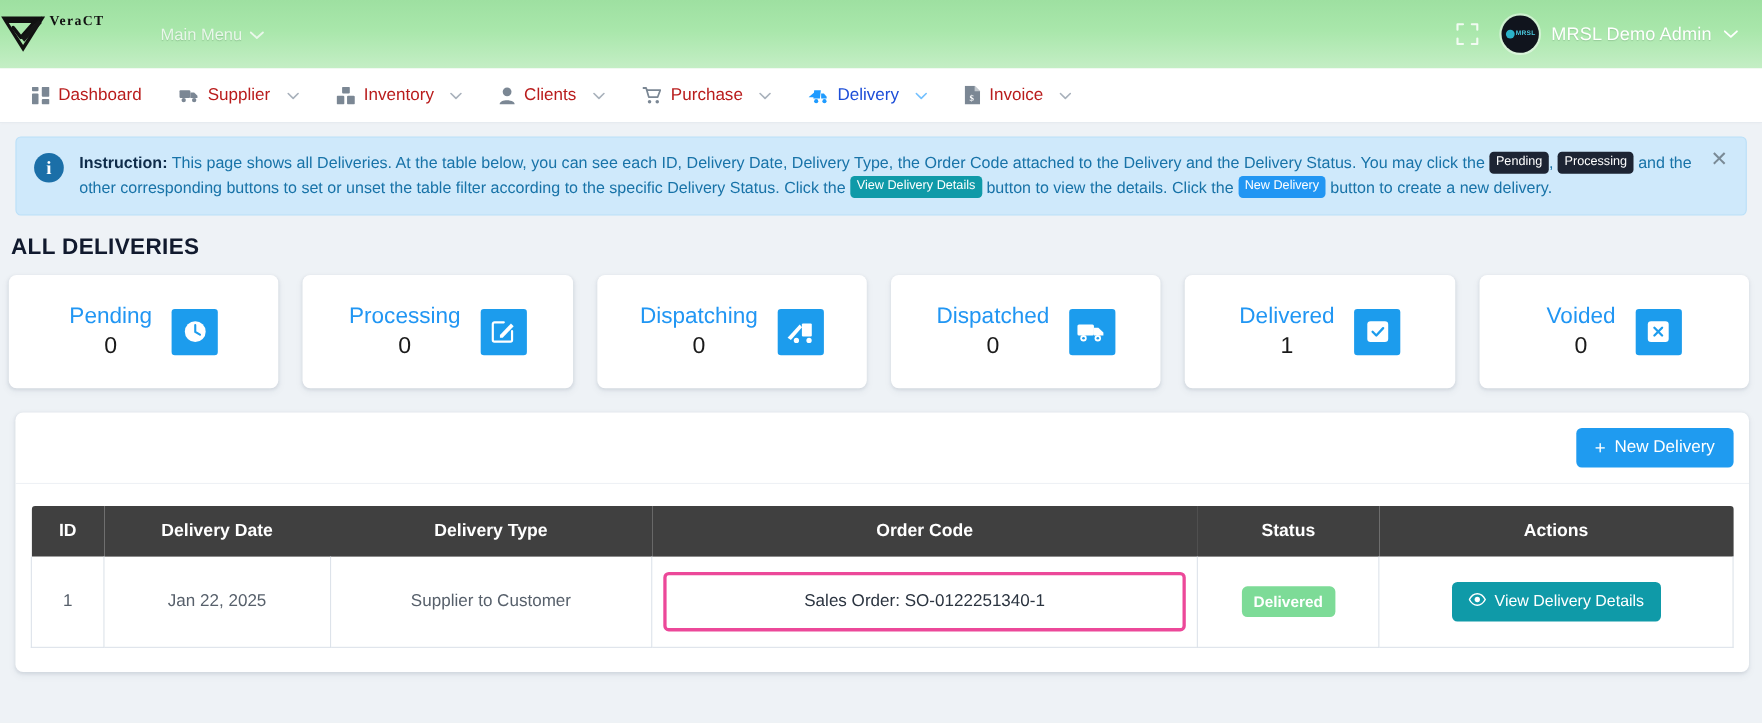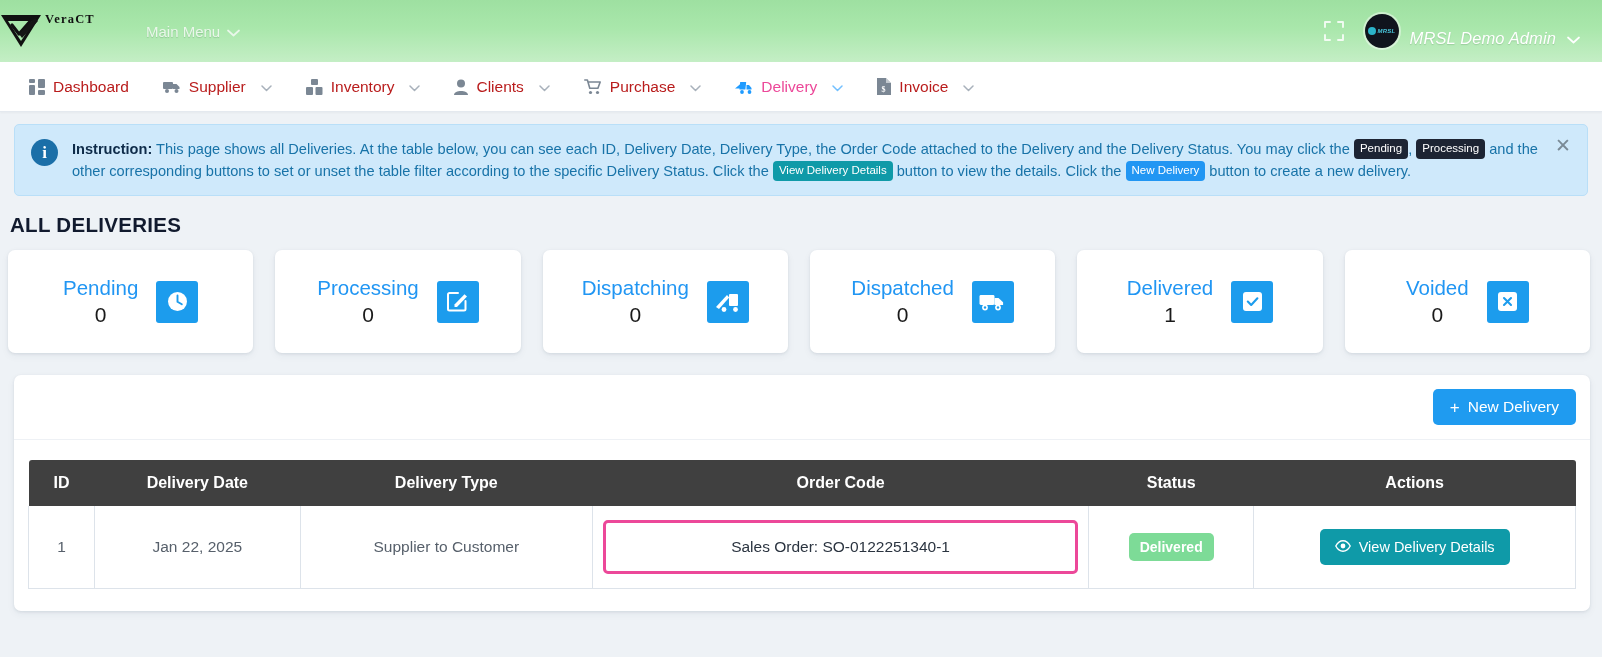--- a/index.html
+++ b/index.html
@@ -50,24 +50,23 @@
   }
   .topbar-right {
     margin-left: auto;
     display: flex;
     align-items: center;
     gap: 20px;
   }
   .expand-icon { cursor: pointer; line-height: 0; opacity: .85; }
   .userbox {
     display: flex;
-    align-items: flex-end;
+    align-items: center;
     gap: 11px;
     cursor: pointer;
-    font-style: italic;
   }
   .avatar {
     width: 34px; height: 34px;
     border-radius: 50%;
     background: #10141d;
     display: flex; align-items: center; justify-content: center;
     box-shadow: 0 0 0 2px rgba(255,255,255,.45);
     overflow: hidden;
   }
   .avatar .a-in {
@@ -101,21 +100,21 @@
     display: flex;
     align-items: center;
     gap: 8px;
     padding: 0 17px;
     height: 50px;
     color: #b91c1c;
     font-size: 15.5px;
     cursor: pointer;
     white-space: nowrap;
   }
-  .nav-item.active { color: #ec4899; }
+  .nav-item.active { color: #1d4ed8; }
   .nav-item .caret { margin-left: 7px; opacity: .85; }
   .nav-ico { line-height: 0; display: block; }
 
   
   .instruction {
     margin: 12px 14px 0 14px;
     background: #cfe9fb;
     border: 1px solid #b9dff8;
     border-radius: 5px;
     padding: 13px 14px 13px 16px;

